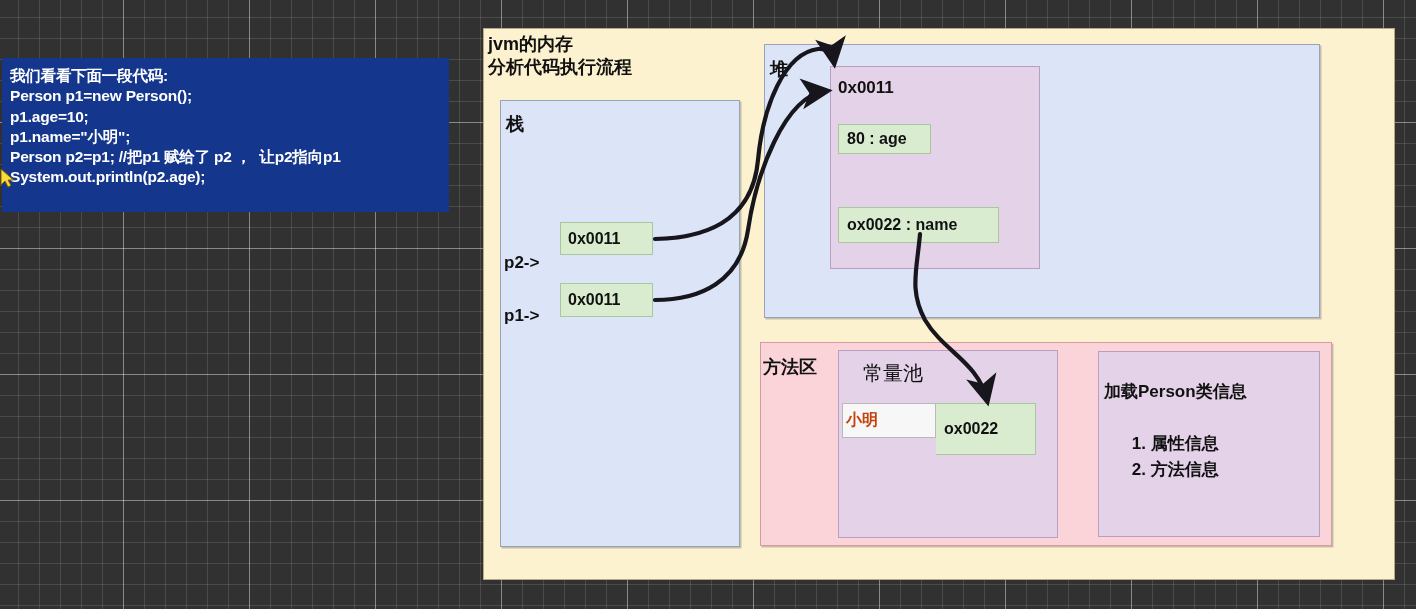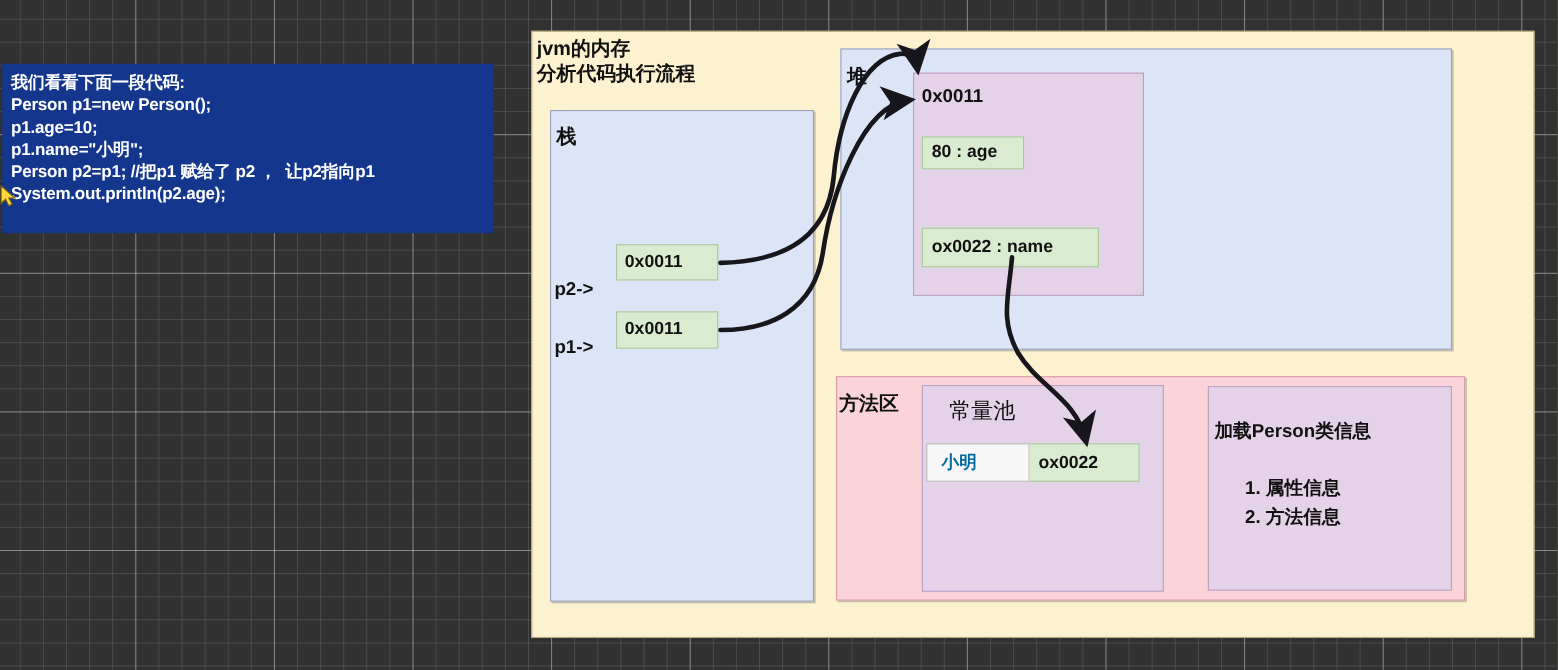--- a/index.html
+++ b/index.html
@@ -182,30 +182,30 @@
     position: absolute;
     left: 842px; top: 403px;
     display: flex;
     z-index: 11;
   }
   .pool-key {
     background: #f7f7f7;
     border: 1px solid #b9b9b9;
     box-sizing: border-box;
     width: 94px; height: 35px;
-    display: flex; align-items: center; padding-left: 13px;
-    font-size: 16px; font-weight: bold; color: #0369a1;
+    display: flex; align-items: center; padding-left: 3px;
+    font-size: 16px; font-weight: bold; color: #c2410c;
     white-space: pre;
   }
   .pool-val {
     background: #d9ecd0;
     border: 1px solid #a9c79c;
     border-left: none;
     box-sizing: border-box;
-    width: 100px; height: 35px;
+    width: 100px; height: 52px;
     display: flex; align-items: center; padding-left: 8px;
     font-size: 16px; font-weight: bold; color: #111;
     white-space: pre;
   }
 
   
   .class-box {
     position: absolute;
     left: 1098px; top: 351px; width: 222px; height: 186px;
     background: #e4d2e8;

